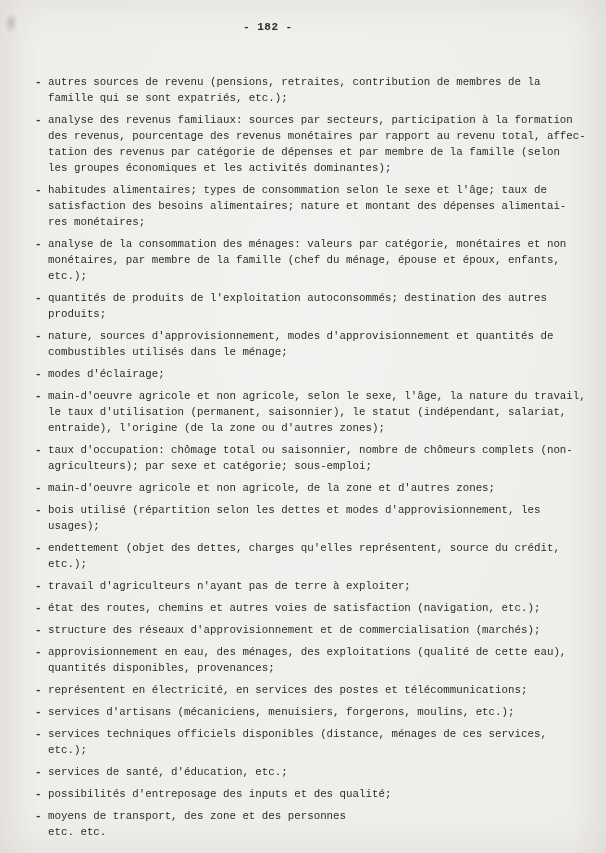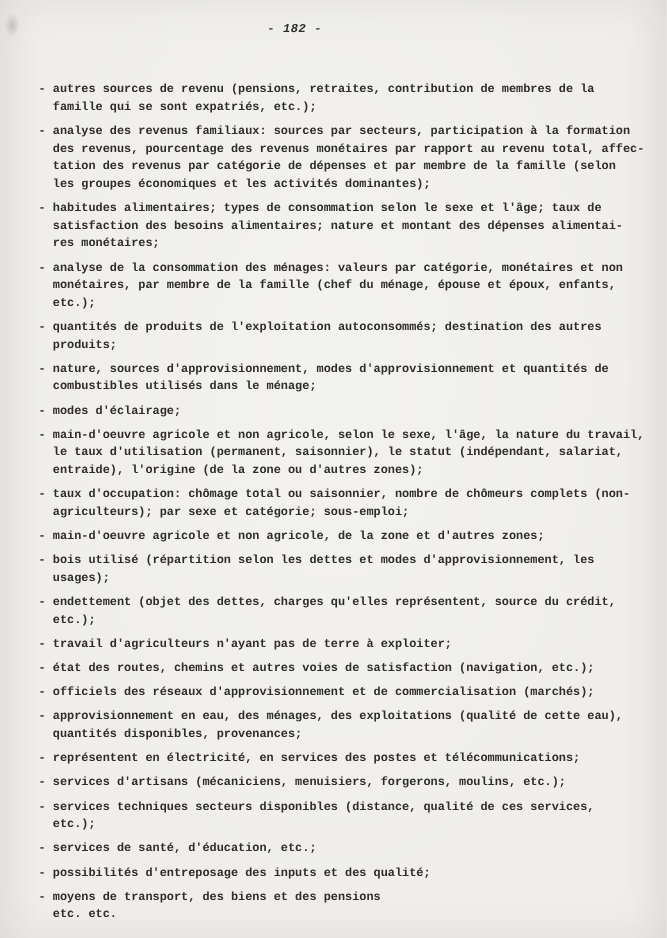--- a/index.html
+++ b/index.html
@@ -32,21 +32,20 @@
     background: radial-gradient(ellipse at center, rgba(110,110,110,0.30), rgba(110,110,110,0) 70%);
   }
   .page-number {
     position: absolute;
     top: 21px;
     left: 243px;
     font-size: 11px;
     font-weight: 700;
     letter-spacing: 0.5px;
     white-space: pre;
-    font-style: italic;
   }
   .list {
     position: absolute;
     top: 74px;
     left: 35px;
     right: 8px;
   }
   .item {
     position: relative;
     padding-left: 13px;
@@ -55,21 +54,21 @@
   .dash {
     position: absolute;
     left: 0;
     top: 0;
     font-size: 10.8px;
     font-weight: 700;
     line-height: 16px;
   }
   .item-text {
     font-size: 10.8px;
-    font-weight: 700;
+    font-weight: 400;
     line-height: 16px;
     white-space: pre;
     letter-spacing: 0;
   }
 </style>
 </head>
 <body>
 
 <div class="page">
   <div class="smudge"></div>
@@ -141,47 +140,47 @@
       <div class="item">
         <span class="dash">-</span>
         <div class="item-text">travail d'agriculteurs n'ayant pas de terre à exploiter;</div>
       </div>
       <div class="item">
         <span class="dash">-</span>
         <div class="item-text">état des routes, chemins et autres voies de satisfaction (navigation, etc.);</div>
       </div>
       <div class="item">
         <span class="dash">-</span>
-        <div class="item-text">officiels des réseaux d'approvisionnement et de commercialisation (marchés);</div>
+        <div class="item-text">structure des réseaux d'approvisionnement et de commercialisation (marchés);</div>
       </div>
       <div class="item">
         <span class="dash">-</span>
         <div class="item-text">approvisionnement en eau, des ménages, des exploitations (qualité de cette eau),
 quantités disponibles, provenances;</div>
       </div>
       <div class="item">
         <span class="dash">-</span>
         <div class="item-text">représentent en électricité, en services des postes et télécommunications;</div>
       </div>
       <div class="item">
         <span class="dash">-</span>
         <div class="item-text">services d'artisans (mécaniciens, menuisiers, forgerons, moulins, etc.);</div>
       </div>
       <div class="item">
         <span class="dash">-</span>
-        <div class="item-text">services techniques secteurs disponibles (distance, qualité de ces services,
+        <div class="item-text">services techniques officiels disponibles (distance, ménages de ces services,
 etc.);</div>
       </div>
       <div class="item">
         <span class="dash">-</span>
         <div class="item-text">services de santé, d'éducation, etc.;</div>
       </div>
       <div class="item">
         <span class="dash">-</span>
         <div class="item-text">possibilités d'entreposage des inputs et des qualité;</div>
       </div>
       <div class="item">
         <span class="dash">-</span>
-        <div class="item-text">moyens de transport, des biens et des pensions
+        <div class="item-text">moyens de transport, des zone et des personnes
 etc. etc.</div>
       </div>
     </div>
 </div>
 
 </body></html>

